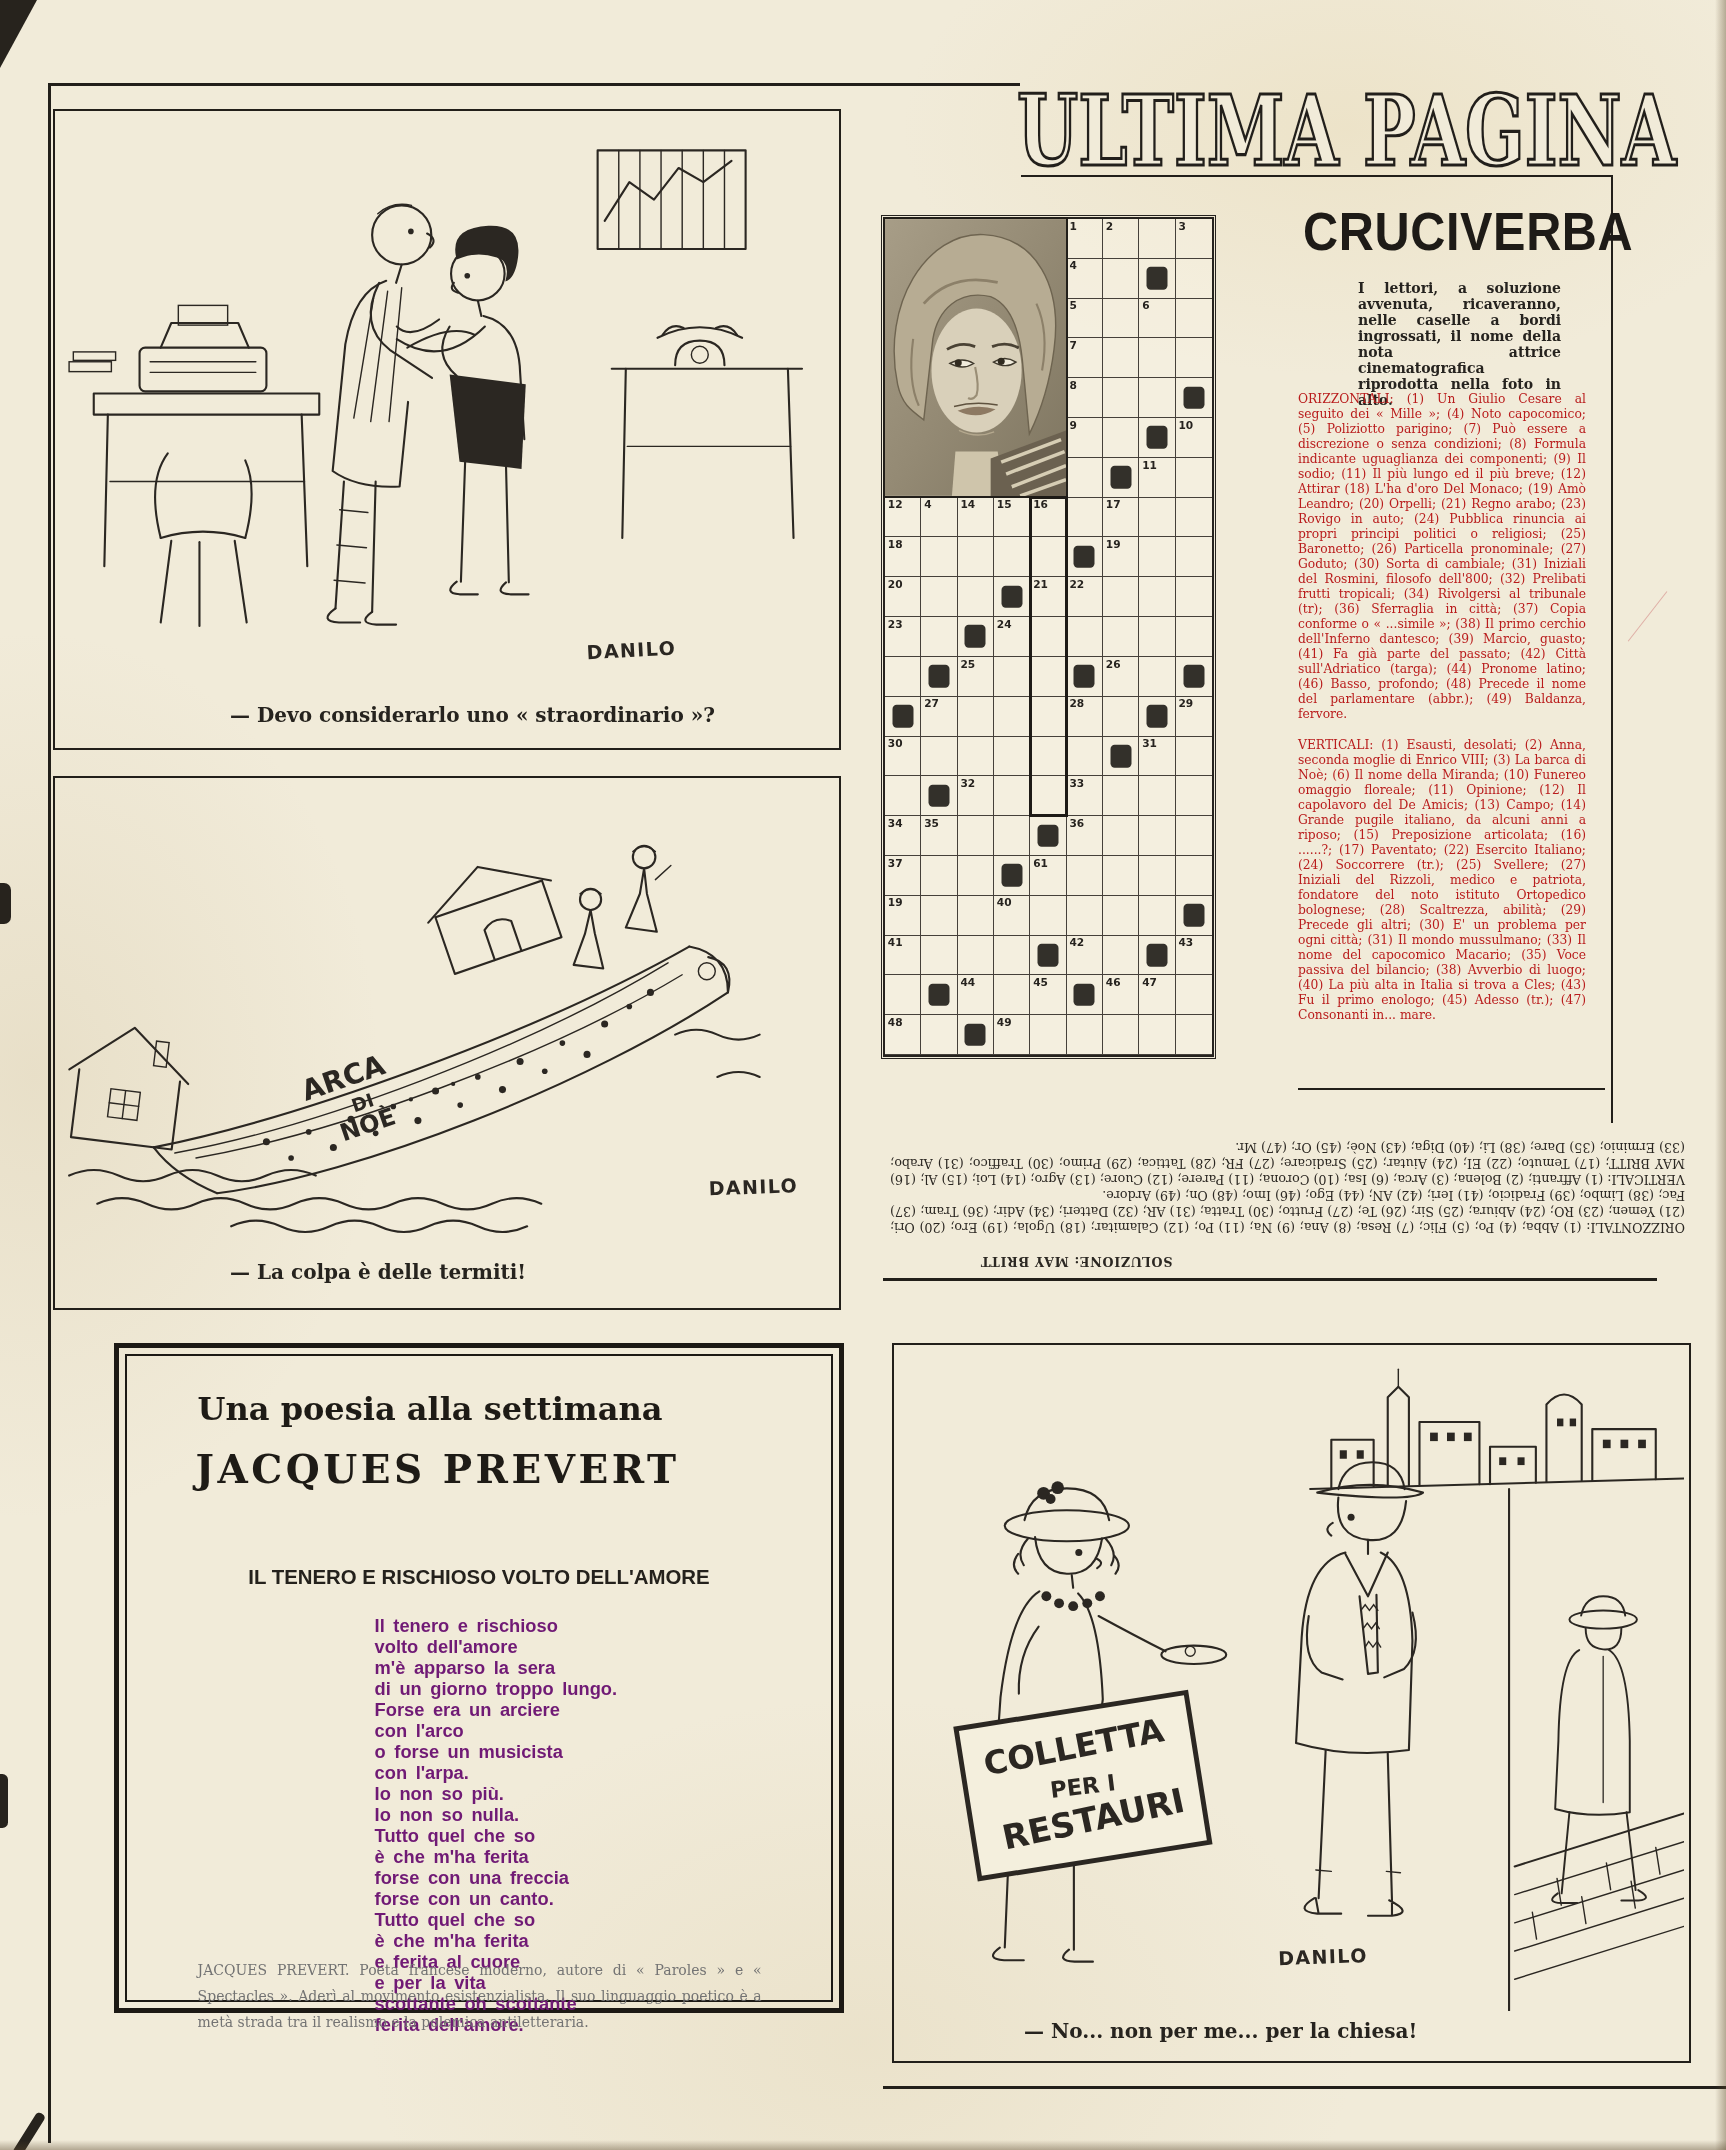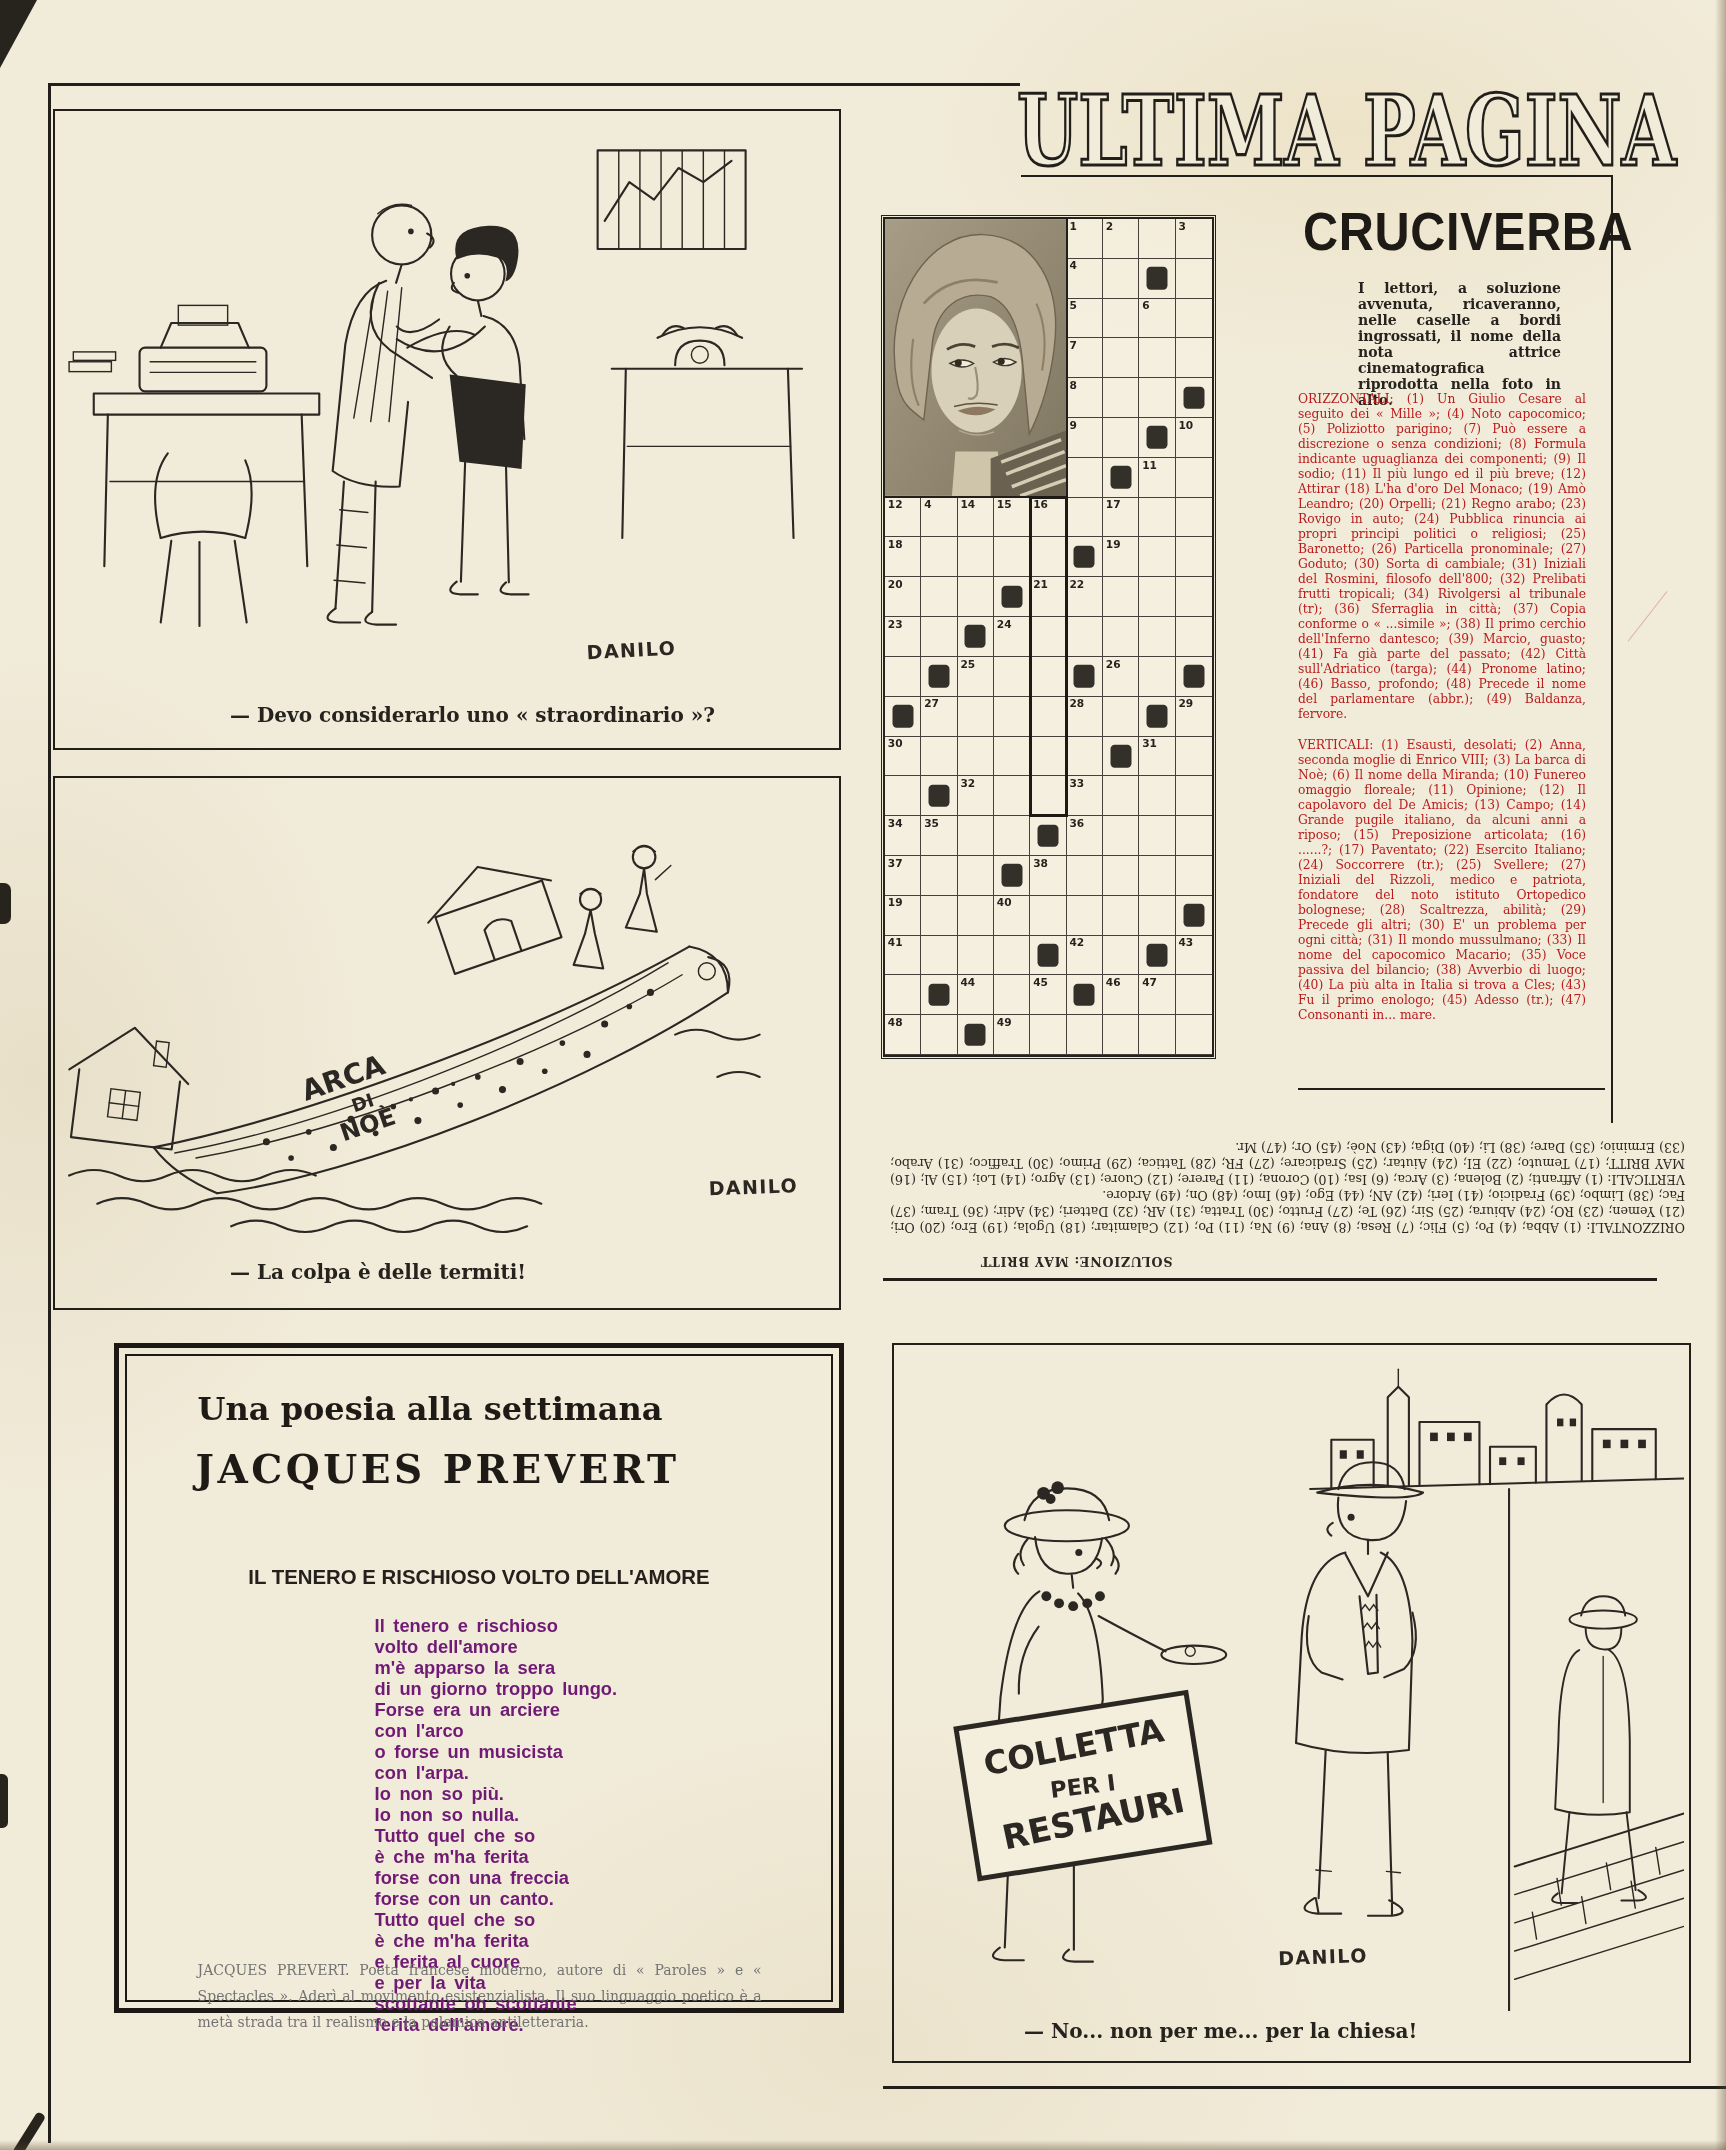--- a/index.html
+++ b/index.html
@@ -489,21 +489,21 @@
     <div class="cw-cell"></div>
     <div class="cw-cell"></div>
     <div class="cw-cell"></div>
     <div class="cw-cell">
       <span class="num">37</span>
     </div>
     <div class="cw-cell"></div>
     <div class="cw-cell"></div>
     <div class="cw-cell blk"></div>
     <div class="cw-cell">
-      <span class="num">38</span>
+      <span class="num">61</span>
     </div>
     <div class="cw-cell"></div>
     <div class="cw-cell"></div>
     <div class="cw-cell"></div>
     <div class="cw-cell"></div>
     <div class="cw-cell">
       <span class="num">19</span>
     </div>
     <div class="cw-cell"></div>
     <div class="cw-cell"></div>

